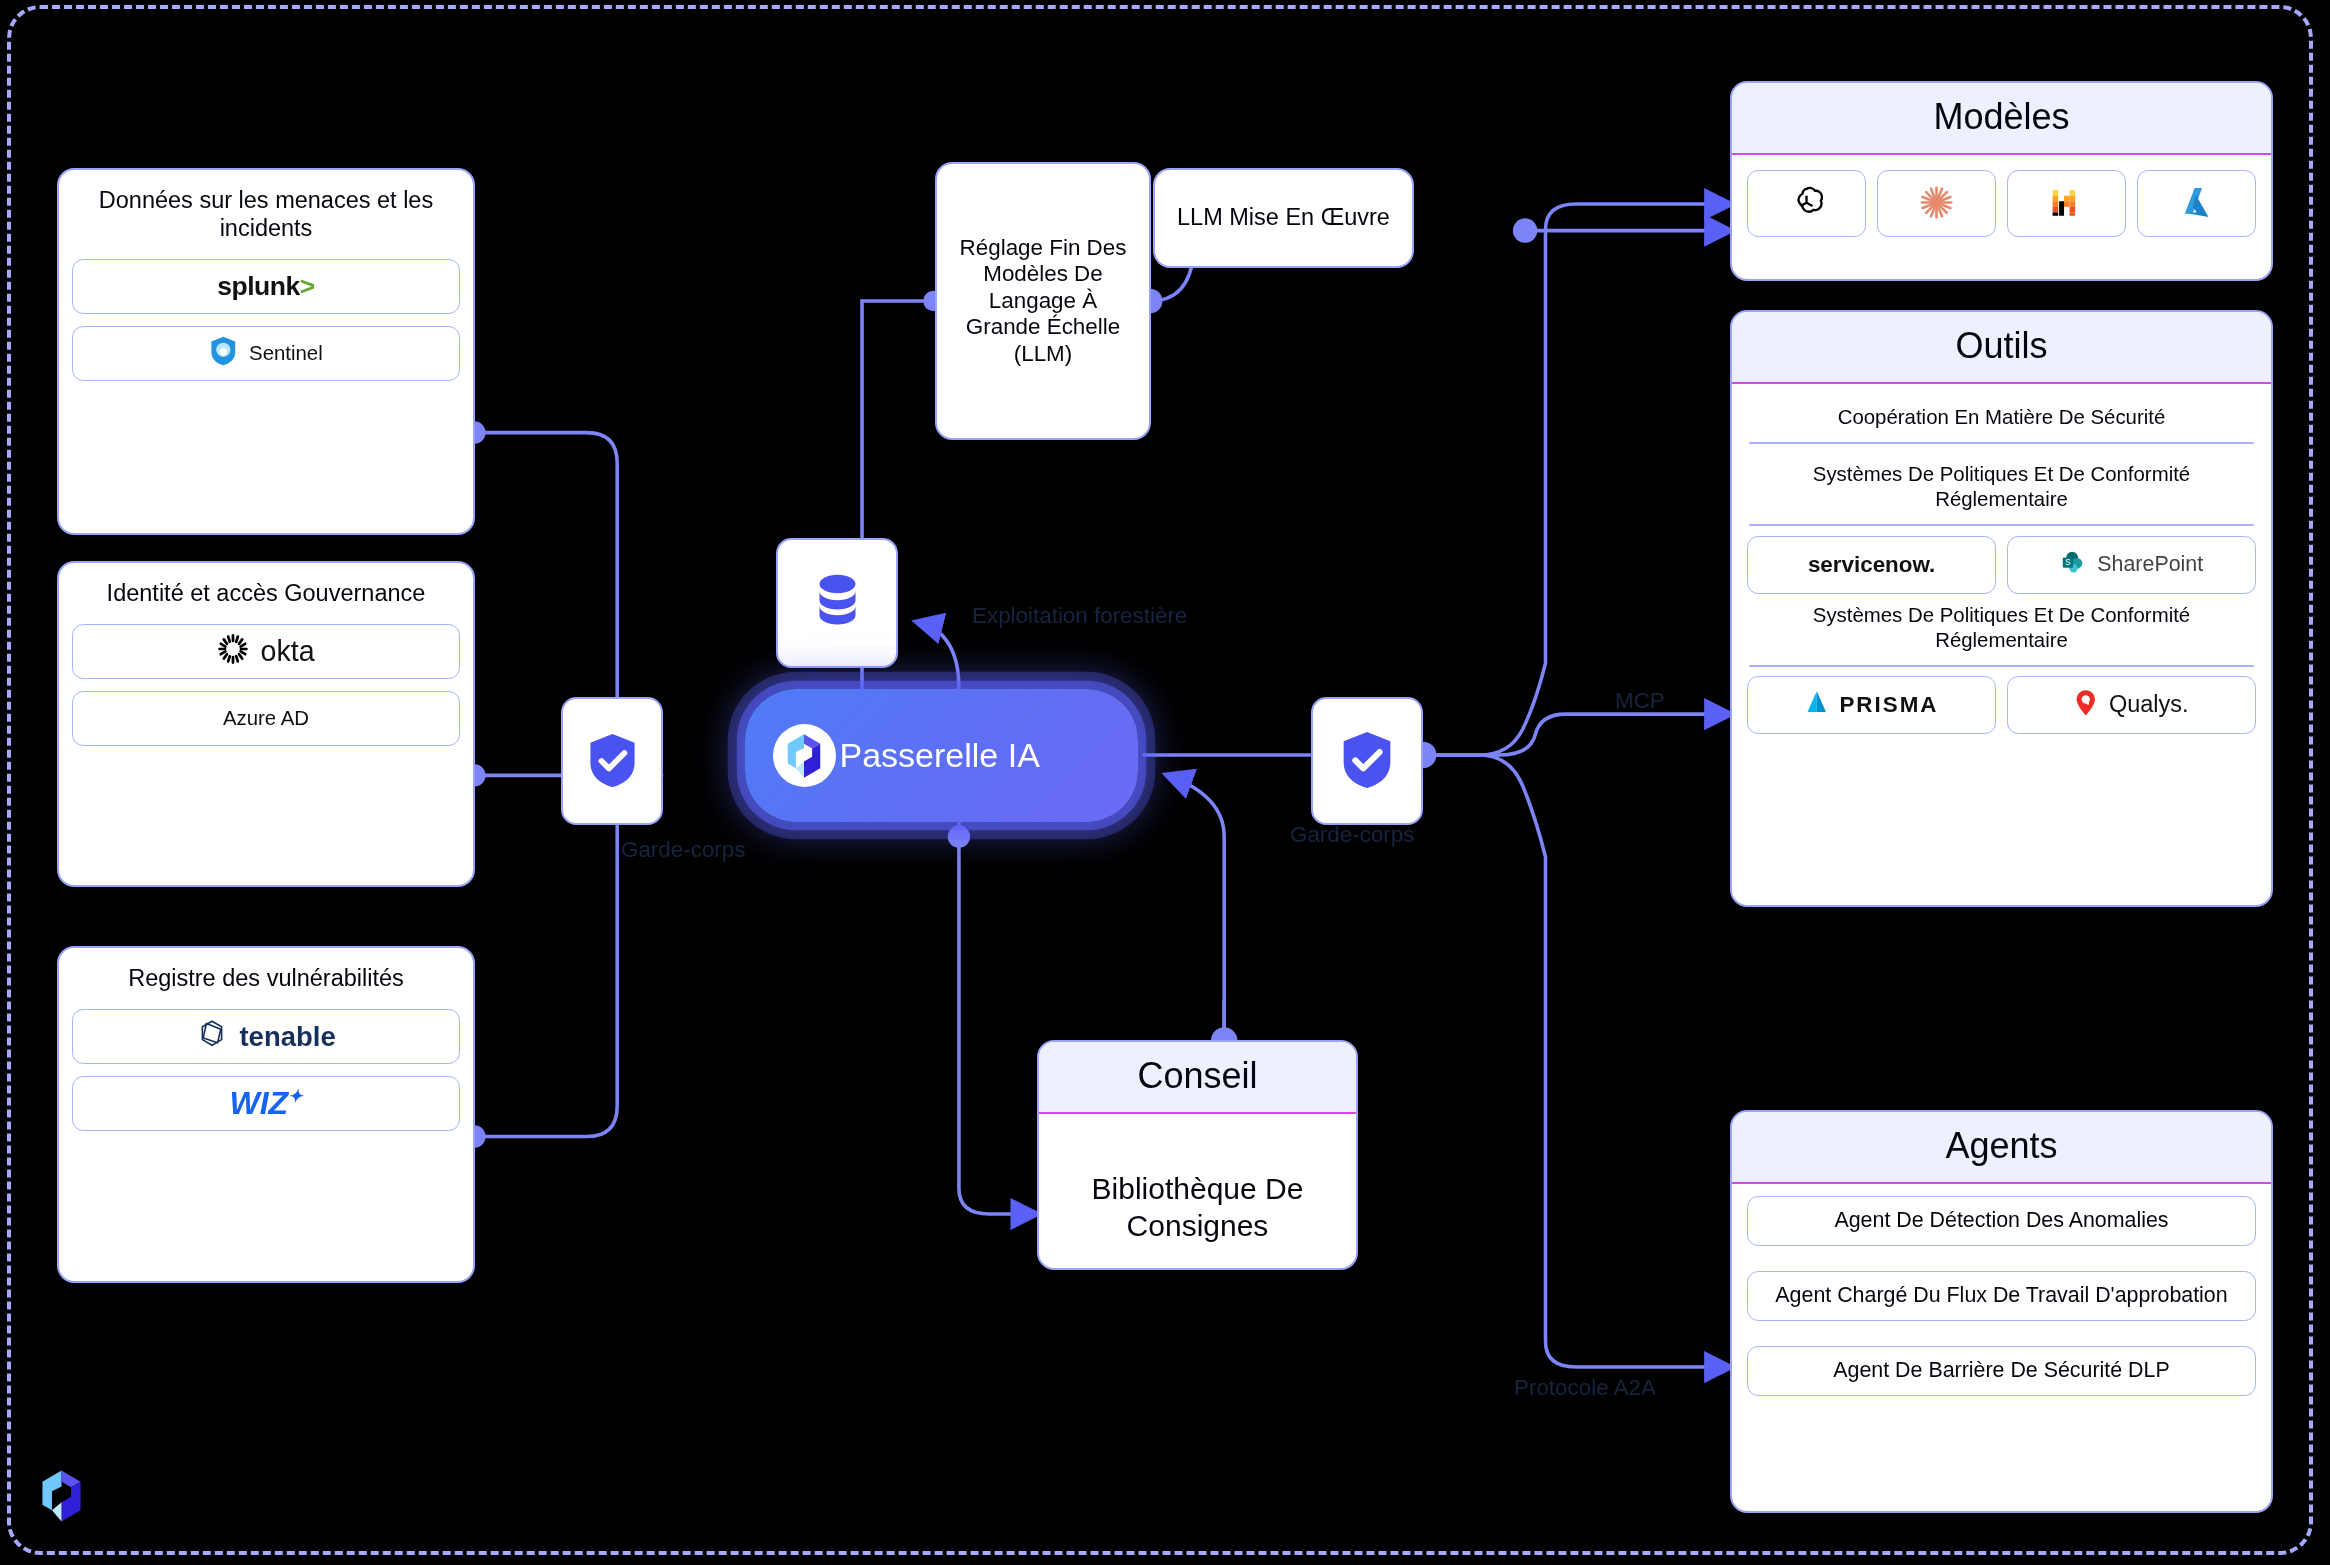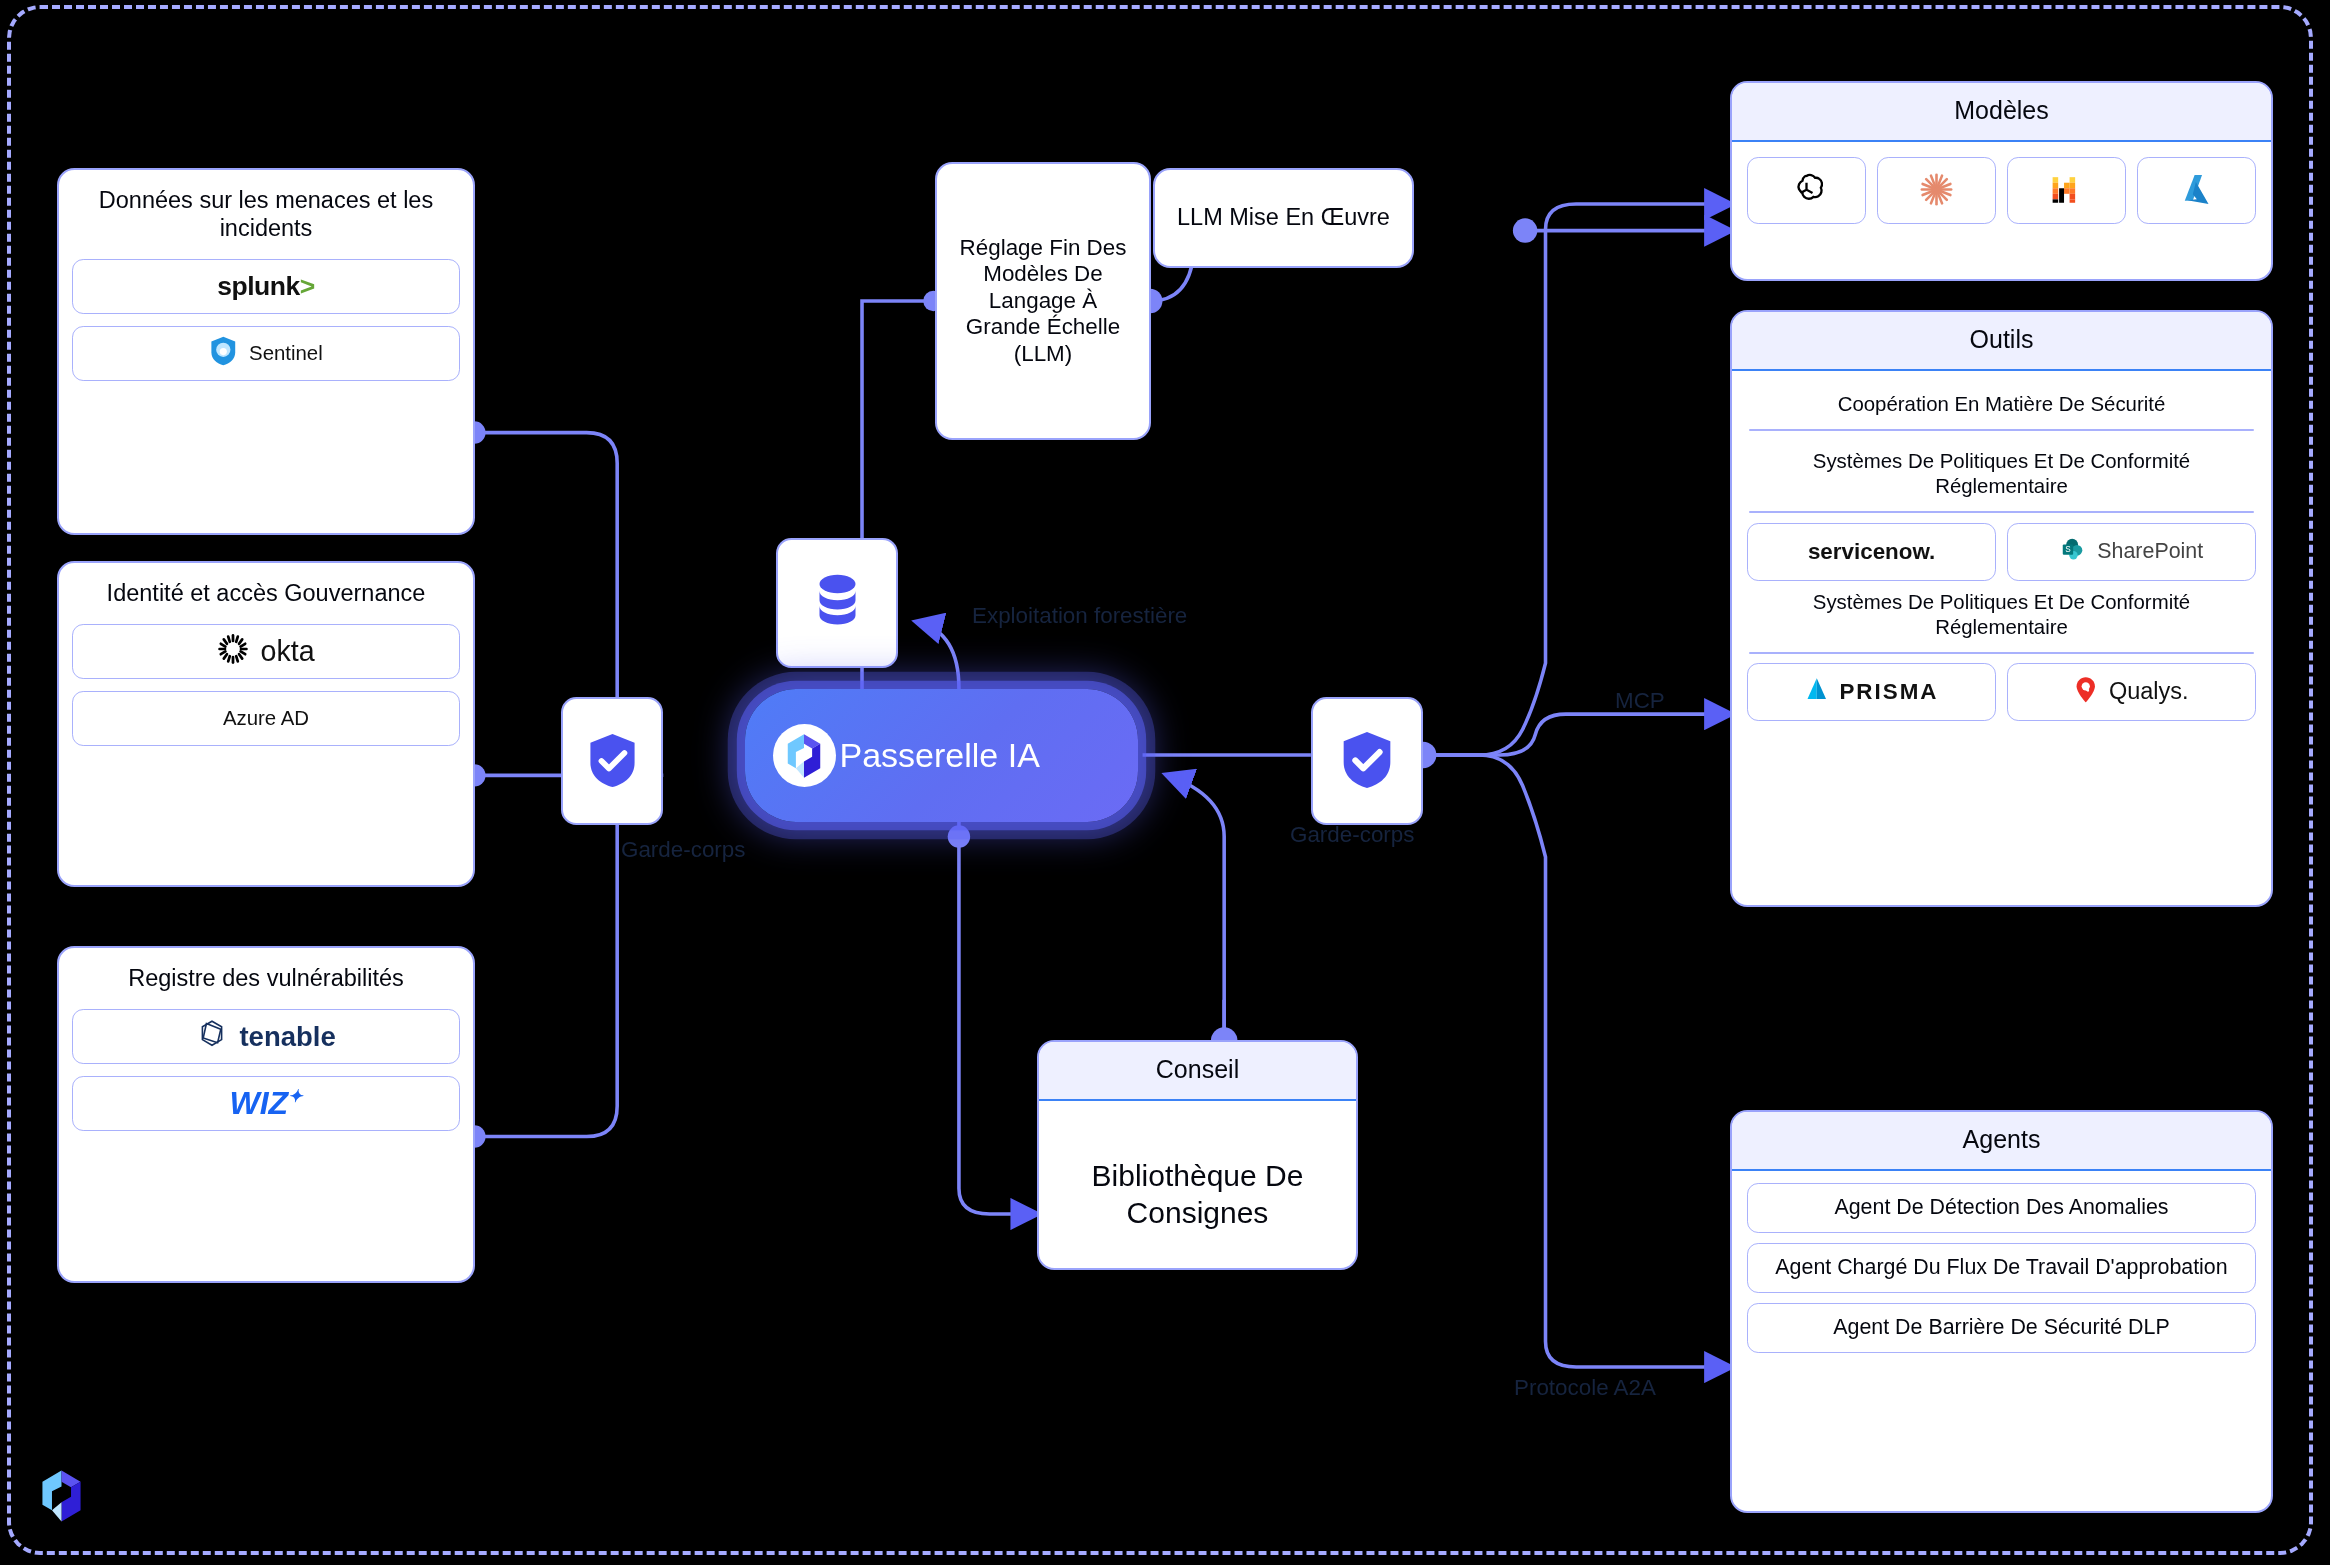--- a/index.html
+++ b/index.html
@@ -16,33 +16,33 @@
         box-sizing:border-box;display:flex;flex-direction:column;align-items:stretch;}
   .card-title{font-size:23.5px;line-height:1.18;color:#05070f;text-align:center;font-weight:400;
         padding:17.3px 15.3px 10.2px 15.3px;}
   .chip{border:1.5px solid #a9b1fc;border-radius:11.2px;background:#fff;margin:6.1px 13.3px;
         min-height:53px;display:flex;align-items:center;justify-content:center;gap:11.2px;
         font-size:20.4px;color:#111;}
 
   
   .panel{position:absolute;background:#fff;border:2px solid #9aa3fb;border-radius:17.3px;
         box-sizing:border-box;overflow:hidden;}
-  .panel-head{background:#eef0ff;border-bottom:2px solid #3b82f6;text-align:center;
-        font-size:25px;color:#05070f;padding:13.3px 0 14.3px;}
+  .panel-head{background:#eef0ff;border-bottom:2px solid #d946ef;text-align:center;
+        font-size:36px;color:#05070f;padding:13.3px 0 14.3px;}
   .panel-body{padding:12.2px 15.3px 14.3px;}
   .panel-sub{font-size:20.4px;line-height:1.22;text-align:center;color:#05070f;
         padding:9.2px 5.1px 10.2px;}
   .hr{height:2px;background:#a9b1fc;margin:2px 2px 9.2px;border-radius:1.5px;}
   .row2{display:flex;gap:11.2px;}
   .row2 .chip{flex:1;margin:0;min-height:56px;}
   .iconrow{display:flex;gap:11.2px;justify-content:center;padding:3.1px 0 2px;}
   .iconcell{flex:1;border:1.5px solid #a9b1fc;border-radius:11.2px;height:65px;
         display:flex;align-items:center;justify-content:center;background:#fff;}
   .agent-item{border:1.5px solid #a9b1fc;border-radius:11.2px;font-size:21.4px;line-height:1.2;
-        text-align:center;color:#05070f;padding:11.2px 8.2px;margin-bottom:10px;background:#fff;}
+        text-align:center;color:#05070f;padding:11.2px 8.2px;margin-bottom:25px;background:#fff;}
   .agent-item:last-child{margin-bottom:0;}
 
   
   .sqnode{position:absolute;background:#fff;border:2px solid #9aa3fb;border-radius:15.3px;
         display:flex;align-items:center;justify-content:center;box-sizing:border-box;}
 
   
   .gateway{position:absolute;border-radius:51px;
         background:linear-gradient(135deg,#4f7cf7 0%,#5f6ef2 55%,#6b6bf5 100%);
         display:flex;align-items:center;gap:4px;padding:0 27.5px;box-sizing:border-box;

